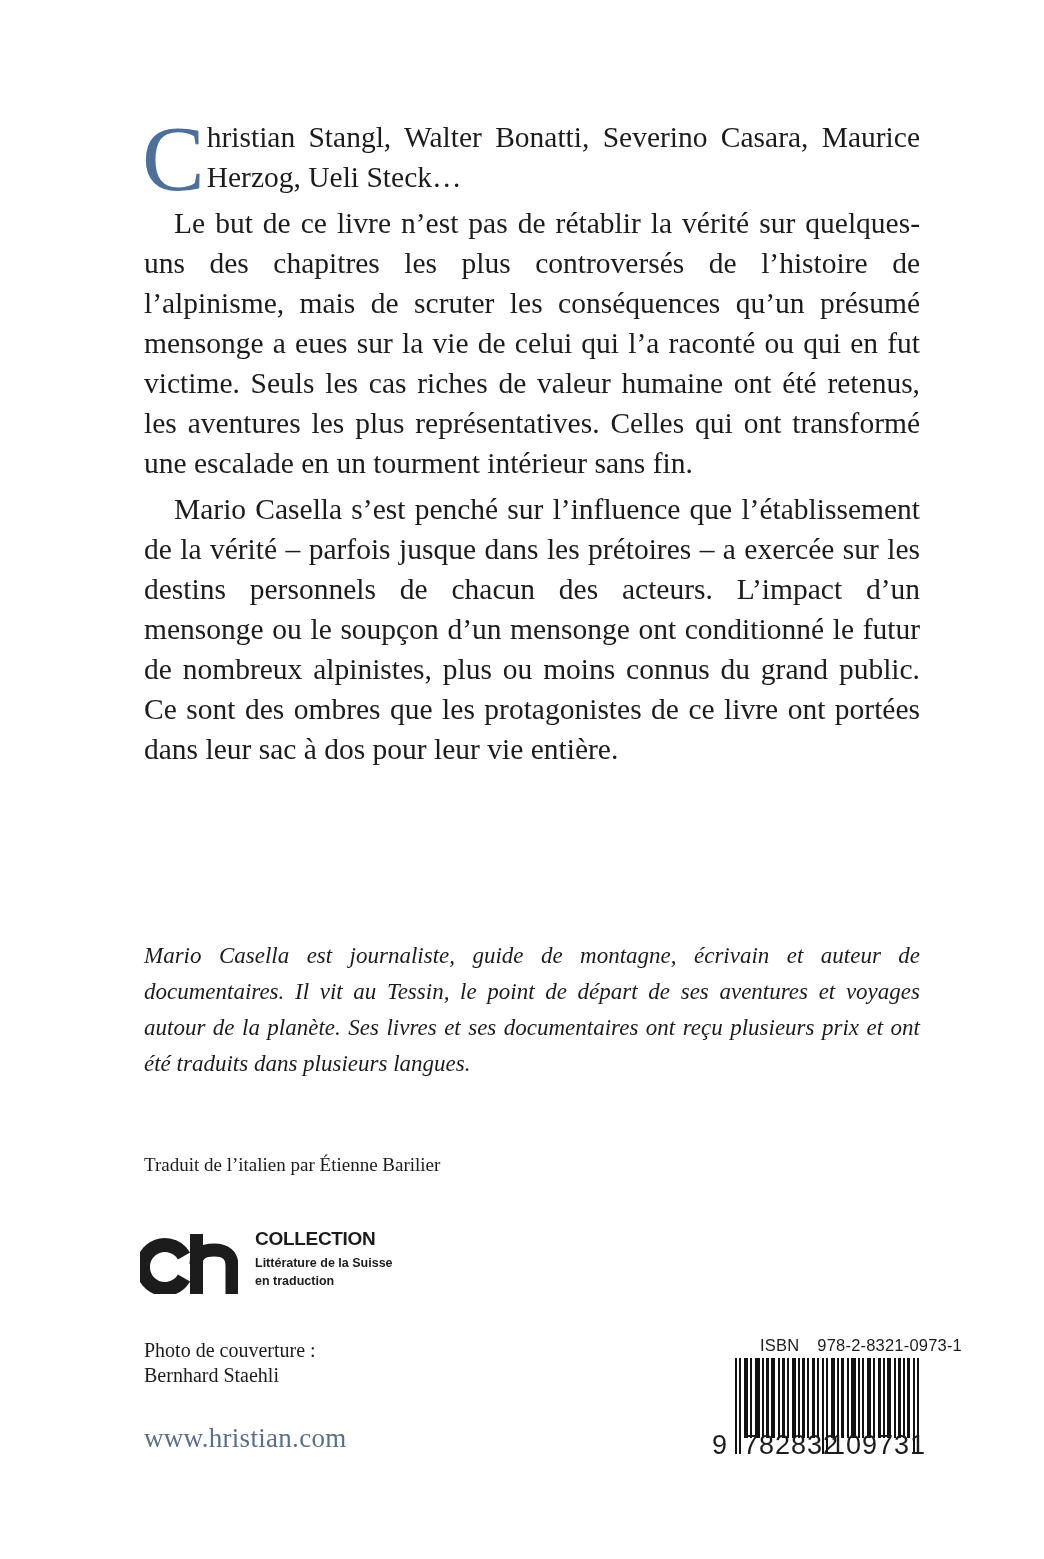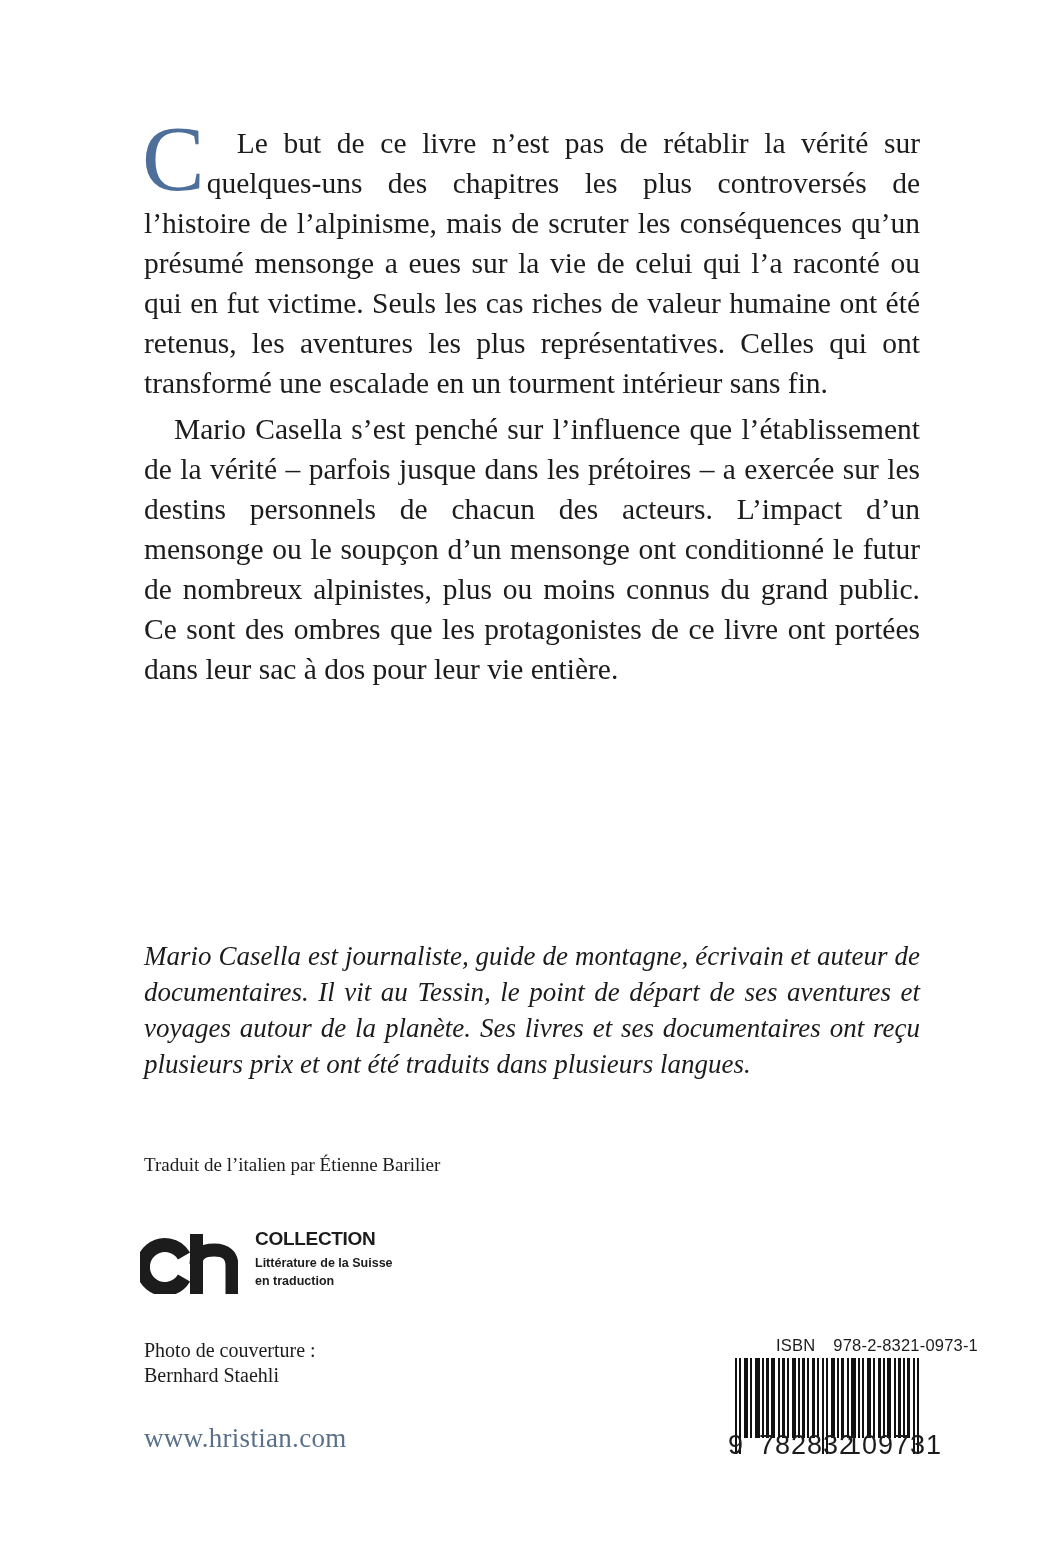--- a/index.html
+++ b/index.html
@@ -1,34 +1,34 @@
 <!DOCTYPE html>
 <html><head>
 <meta charset="utf-8">
 <style>
   html, body { margin: 0; padding: 0; background: #ffffff; }
   body { width: 1044px; height: 1559px; position: relative; overflow: hidden; color: #1c1c1c; }
   .serif { font-family: "Liberation Serif", "DejaVu Serif", serif; }
-  .sans { font-family: "Liberation Sans", "DejaVu Sans", sans-serif; padding-left: 16px; }
+  .sans { font-family: "Liberation Sans", "DejaVu Sans", sans-serif; }
 
   .main-text {
     position: absolute; left: 144px; top: 117px; width: 776px;
     font-size: 29.5px; line-height: 40px; text-align: justify;
   }
   .main-text p { margin: 0; text-indent: 30px; }
   .main-text p.first { text-indent: 0; }
   .main-text p + p { margin-top: 6px; }
   .dropcap {
     float: left; font-size: 94px; line-height: 74px; color: #4e6f9a;
     margin: 4px 2px 0 -2px; padding: 0; height: 78px;
   }
 
   .bio {
     position: absolute; left: 144px; top: 938px; width: 776px;
-    font-size: 27px; line-height: 36px; font-style: italic; text-align: justify;
+    font-size: 23px; line-height: 36px; font-style: italic; text-align: justify;
   }
   .translator {
     position: absolute; left: 144px; top: 1147px;
     font-size: 19px; line-height: 36px;
   }
 
   .logo { position: absolute; left: 140px; top: 1228px; width: 270px; height: 70px; }
   .logo svg { position: absolute; left: 0; top: 6px; }
   .logo .coll { position: absolute; left: 115px; top: 0px; font-size: 19px; font-weight: bold; letter-spacing: -0.3px; }
   .logo .sub1 { position: absolute; left: 115px; top: 28px; font-size: 12.5px; font-weight: bold; }
@@ -39,21 +39,21 @@
 
   .isbn-label { position: absolute; left: 733px; top: 1336px; font-size: 16.5px; letter-spacing: 0.2px; margin-left: 27px; }
   .isbn-label .gap { display: inline-block; width: 18px; }
   .barcode { position: absolute; left: 735px; top: 1358px; }
   .barcode-digits { position: absolute; top: 1430px; font-size: 27px; line-height: 30px; }
 </style>
 </head>
 <body>
 
 <div class="main-text serif">
-  <p class="first"><span class="dropcap">C</span></p>
+  <p class="first"><span class="dropcap">C</span><span>hristian Stangl, Walter Bonatti, Severino Casara, Maurice Herzog, Ueli Steck…</span></p>
   <p>Le but de ce livre n’est pas de rétablir la vérité sur quelques-uns des chapitres les plus controversés de l’histoire de l’alpinisme, mais de scruter les conséquences qu’un présumé mensonge a eues sur la vie de celui qui l’a raconté ou qui en fut victime. Seuls les cas riches de valeur humaine ont été retenus, les aventures les plus représentatives. Celles qui ont transformé une escalade en un tourment intérieur sans fin.</p>
   <p>Mario Casella s’est penché sur l’influence que l’établissement de la vérité – parfois jusque dans les prétoires – a exercée sur les destins personnels de chacun des acteurs. L’impact d’un mensonge ou le soupçon d’un mensonge ont conditionné le futur de nombreux alpinistes, plus ou moins connus du grand public. Ce sont des ombres que les protagonistes de ce livre ont portées dans leur sac à dos pour leur vie entière.</p>
 </div>
 
 <div class="bio serif">Mario Casella est journaliste, guide de montagne, écrivain et auteur de documentaires. Il vit au Tessin, le point de départ de ses aventures et voyages autour de la planète. Ses livres et ses documentaires ont reçu plusieurs prix et ont été traduits dans plusieurs langues.</div>
 
 <div class="translator serif">Traduit de l’italien par Étienne Barilier</div>
 
 <div class="logo sans">
   <svg width="98" height="60" viewBox="0 0 98 60">

